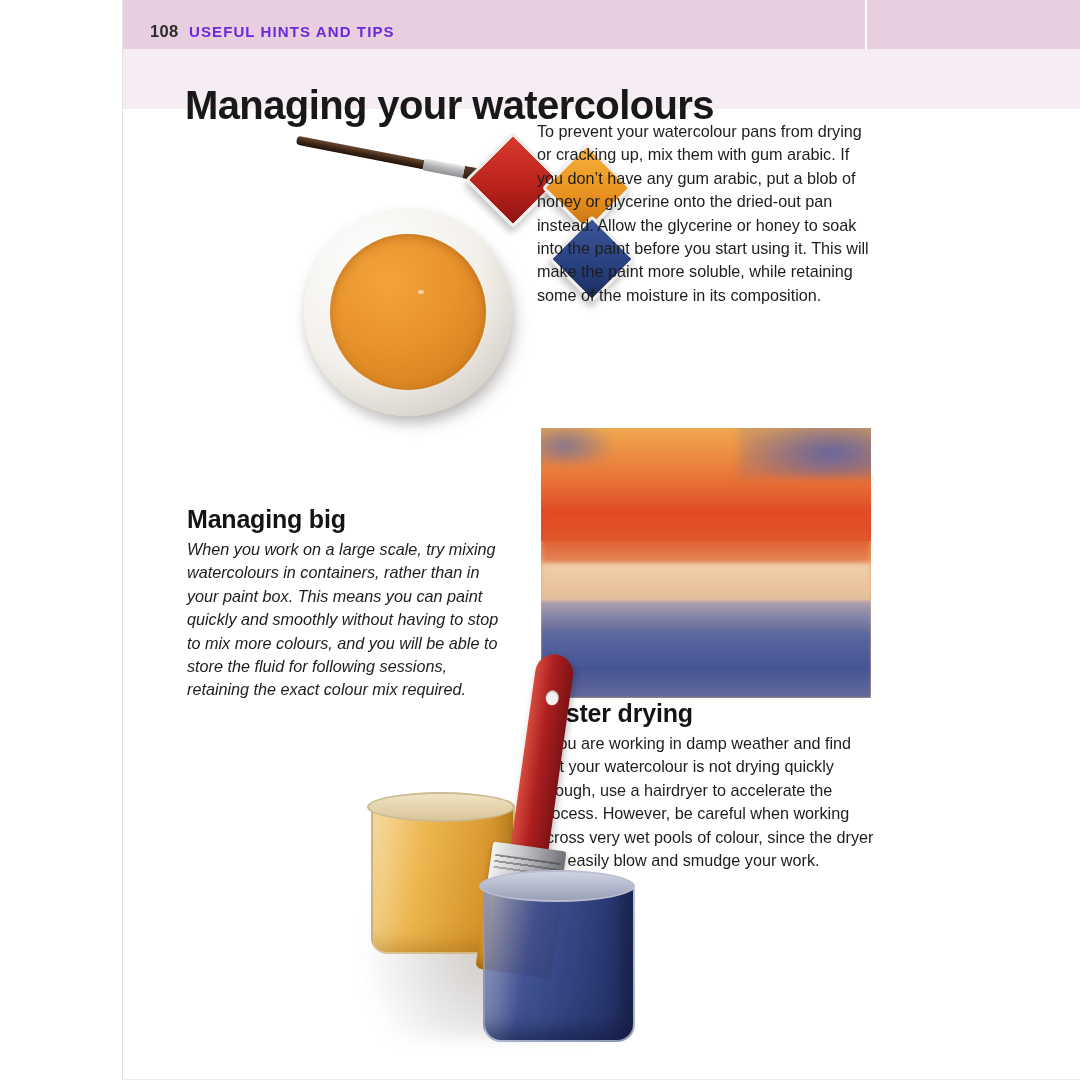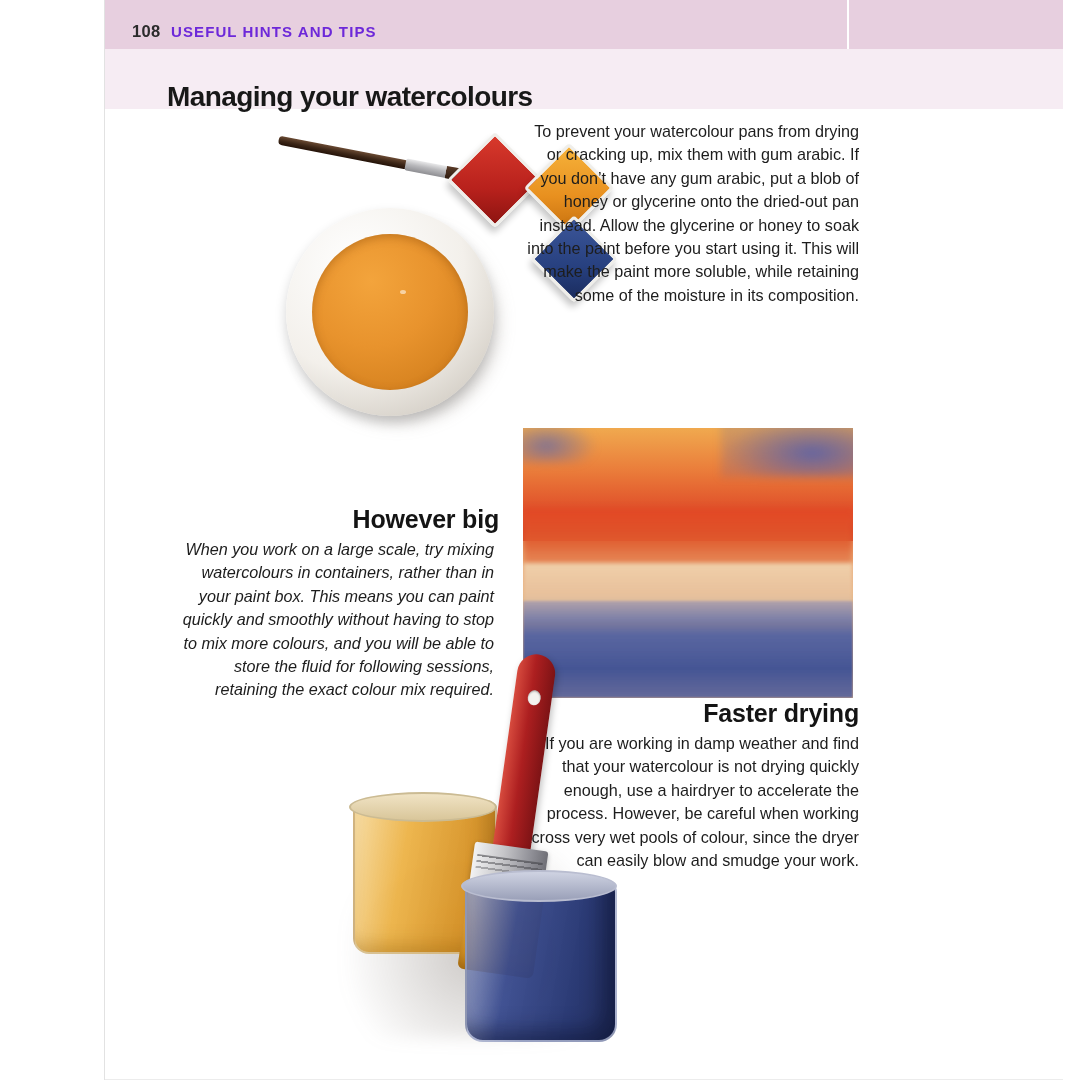--- a/index.html
+++ b/index.html
@@ -18,28 +18,27 @@
   .page {
     position: relative;
     width: 1080px;
     height: 1080px;
     background: #ffffff;
   }
 
   
   .page-body {
     position: absolute;
-    left: 104px;
+    left: 122px;
     top: 0;
     width: 868px;
     height: 1080px;
     background: #ffffff;
     border-left: 1px solid #e2e2e2;
     box-sizing: border-box;
-    text-align: right;
   }
 
   
   .header-band {
     position: absolute;
     left: 0;
     top: 0;
     width: 958px;
     height: 49px;
     background: #e7cfdf;
@@ -93,21 +92,21 @@
     left: 0;
     top: 49px;
     width: 958px;
     height: 60px;
     background: #f6ecf3;
   }
   .page-title {
     position: absolute;
     left: 62px;
     top: 52px;
-    font-size: 28px;
+    font-size: 40px;
     line-height: 52px;
     font-weight: bold;
     letter-spacing: -0.6px;
     color: #181818;
     white-space: nowrap;
   }
 
   
   .heading {
     font-size: 25px;
@@ -476,21 +475,21 @@
       <div class="wash-l1"></div>
       <div class="wash-blue-tl"></div>
       <div class="wash-blue-tr"></div>
       <div class="wash-band-red"></div>
       <div class="wash-l2"></div>
       <div class="wash-l3"></div>
       <div class="wash-l4"></div>
     </div>
 
     <div class="col-working">
-      <h2 class="heading">However big</h2>
+      <h2 class="heading">Managing big</h2>
       <p class="body-text">When you work on a large scale, try mixing watercolours in containers, rather than in your paint box. This means you can paint quickly and smoothly without having to stop to mix more colours, and you will be able to store the fluid for following sessions, retaining the exact colour mix required.</p>
     </div>
 
     <div class="col-faster">
       <h2 class="heading">Faster drying</h2>
       <p class="body-text">If you are working in damp weather and find that your watercolour is not drying quickly enough, use a hairdryer to accelerate the process. However, be careful when working across very wet pools of colour, since the dryer can easily blow and smudge your work.</p>
     </div>
 
     <div class="art-bottom">
       <div class="tin-shadow"></div>

